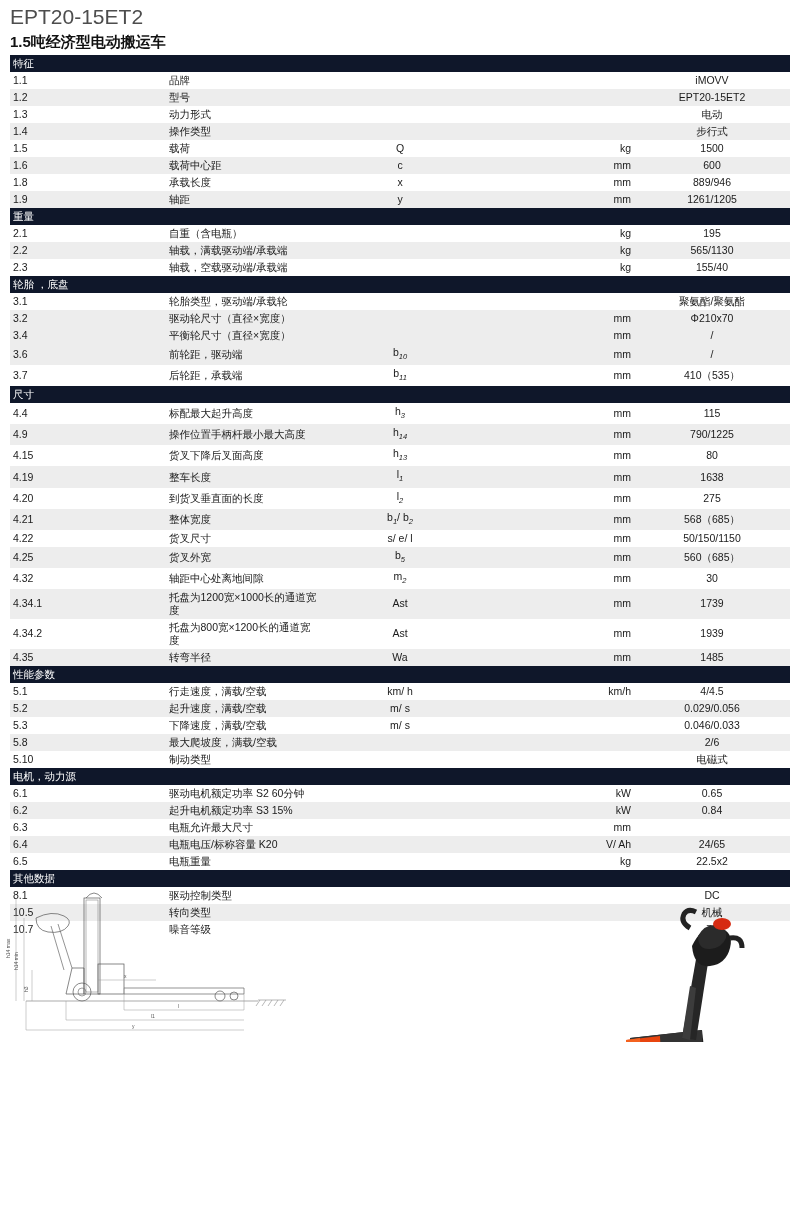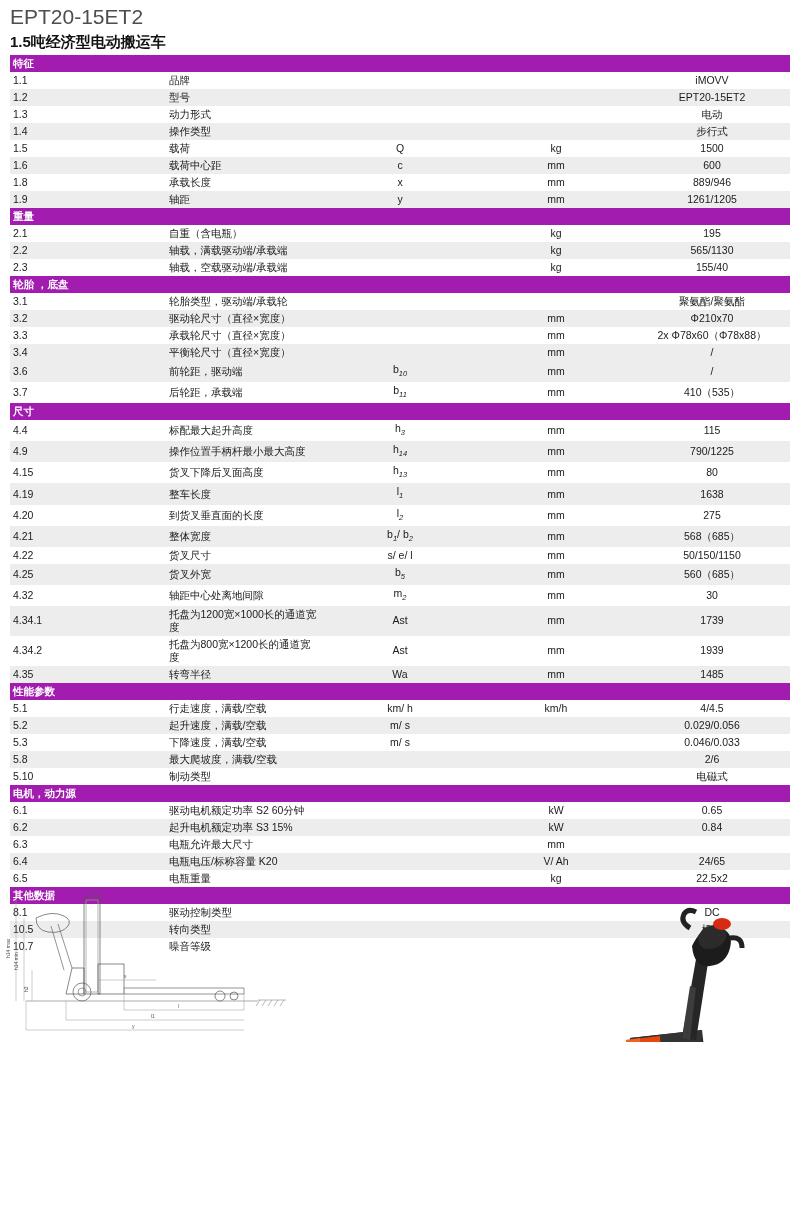--- a/index.html
+++ b/index.html
@@ -43,33 +43,33 @@
     color: #1a1a1a;
     table-layout: fixed;
   }
   table.spec td {
     padding: 2px 3px;
     line-height: 13px;
     height: 16px;
     vertical-align: middle;
   }
   .sec td {
-    background: #a21caf;
+    background: #0f172a;
     color: #ffffff;
-    font-weight: bold;
+    font-weight: normal;
     font-size: 10.5px;
     padding-left: 4px;
     height: 15px;
   }
   tr.alt td { background: #ededed; }
   tr.plain td { background: #ffffff; }
   .c-no { width: 44px; padding-left: 5px; }
   .c-name { width: 330px; }
   .c-sym { width: 66px; text-align: center; }
-  .c-unit { width: 66px; text-align: center; }
+  .c-unit { width: 66px; text-align: right; }
   .c-val { text-align: center; }
   .sub { font-size: 7.5px; vertical-align: sub; font-style: italic; }
   
   .figures {
     position: absolute;
     left: 0; top: 880px;
     width: 800px; height: 335px;
   }
   .drawings {
     position: absolute;
@@ -191,27 +191,20 @@
           <td class="c-sym"></td>
           <td class="c-unit"></td>
           <td class="c-val">聚氨酯/聚氨酯</td>
         </tr>
         <tr class="alt">
           <td class="c-no">3.2</td>
           <td class="c-name">驱动轮尺寸（直径×宽度）</td>
           <td class="c-sym"></td>
           <td class="c-unit">mm</td>
           <td class="c-val">Φ210x70</td>
-        </tr>
-        <tr class="plain">
-          <td class="c-no">3.3</td>
-          <td class="c-name">承载轮尺寸（直径×宽度）</td>
-          <td class="c-sym"></td>
-          <td class="c-unit">mm</td>
-          <td class="c-val">2x Φ78x60（Φ78x88）</td>
         </tr>
         <tr class="alt">
           <td class="c-no">3.4</td>
           <td class="c-name">平衡轮尺寸（直径×宽度）</td>
           <td class="c-sym"></td>
           <td class="c-unit">mm</td>
           <td class="c-val">/</td>
         </tr>
         <tr class="alt">
           <td class="c-no">3.6</td>

